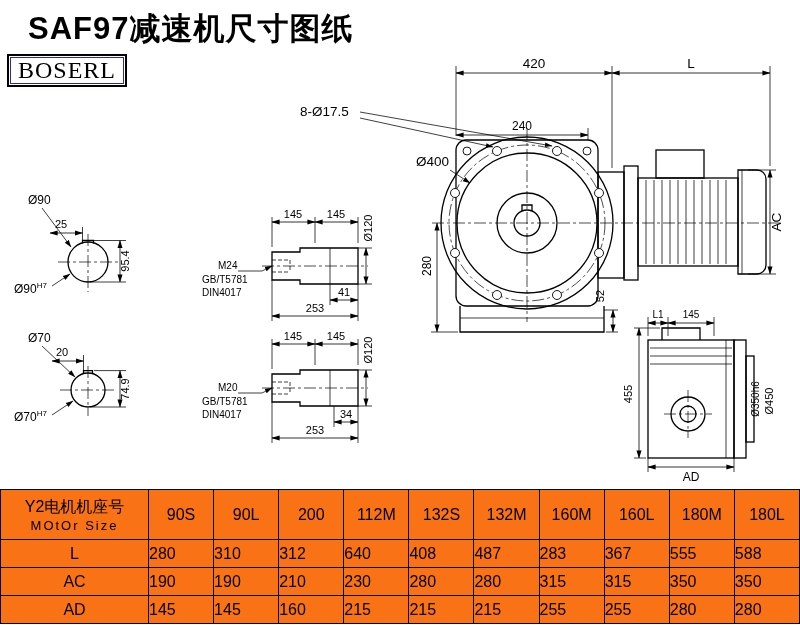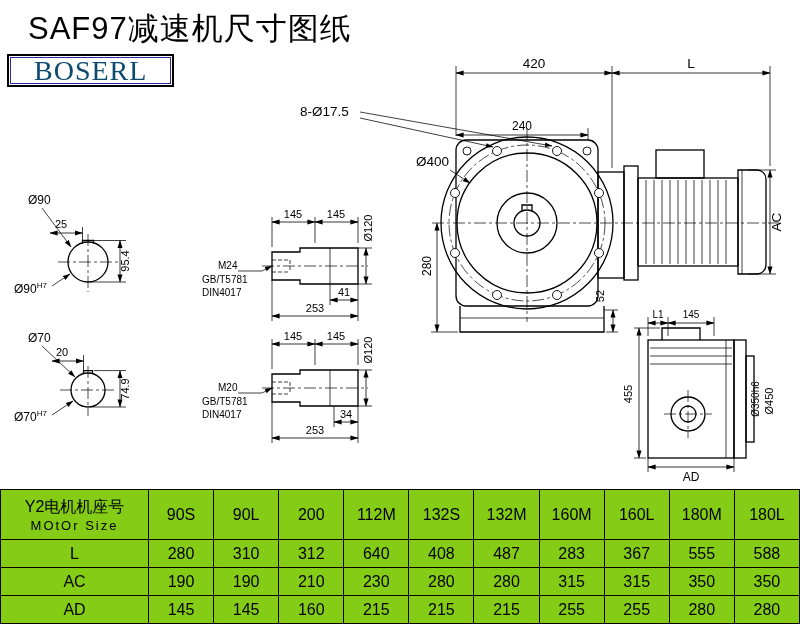--- a/index.html
+++ b/index.html
@@ -1,36 +1,36 @@
 <!DOCTYPE html>
 <html><head>
 <meta charset="utf-8">
 <style>
   *{margin:0;padding:0;box-sizing:border-box}
   html,body{background:#fff}
   .sheet{position:relative;width:800px;height:625px;background:#fff;color:#000;
          font-family:"Liberation Sans",sans-serif;overflow:hidden}
-  .title{position:absolute;left:28px;top:8px;font-size:31px;font-weight:400;letter-spacing:1px;white-space:nowrap}
+  .title{position:absolute;left:28px;top:8px;font-size:31px;font-weight:700;letter-spacing:1px;white-space:nowrap}
   .logo{position:absolute;left:7px;top:54px;border:2px solid #000;background:#fff;padding:1px}
-  .logo-inner{border:1px solid #2b2b9c;padding:0 23px;font-family:"Liberation Serif",serif;
-              font-size:28px;line-height:25px;color:#0c4a6e;letter-spacing:1px}
+  .logo-inner{border:1px solid #2b2b9c;padding:0 7px;font-family:"Liberation Serif",serif;
+              font-size:24px;line-height:25px;color:#000000;letter-spacing:1px}
   svg.drawing{position:absolute;left:0;top:0}
   
   .ol{fill:none;stroke:#000;stroke-width:1.3}
   .tl{fill:none;stroke:#000;stroke-width:.75}
   .dim{fill:none;stroke:#000;stroke-width:.8}
   .dar{marker-start:url(#arr);marker-end:url(#arr)}
   .cl{fill:none;stroke:#000;stroke-width:.7;stroke-dasharray:12 3 3 3}
   .dash{stroke-dasharray:4 2}
   .hole{fill:#fff;stroke:#000;stroke-width:.9}
   svg text{font-family:"Liberation Sans",sans-serif;font-size:12px;fill:#000}
   .t8{font-size:8px}.t10{font-size:10px}.t11{font-size:11px}.t12{font-size:12px}.t13{font-size:13.5px}
   
   .dim-table{position:absolute;left:0;top:489px;width:800px;border-collapse:collapse;
-             table-layout:fixed;text-align:center;background:#84cc16}
+             table-layout:fixed;background:#f97316}
   .dim-table th,.dim-table td{border:1px solid #000;font-weight:400;font-size:16px;padding:0;vertical-align:middle}
   .dim-table tr.hdr{height:50px}
   .dim-table tr.datarow{height:28px}
   .hdr-cn{font-size:16px}
   .hdr-en{font-size:13px;letter-spacing:2px}
   col.label-col{width:148px}
 </style>
 </head>
 <body>
 

